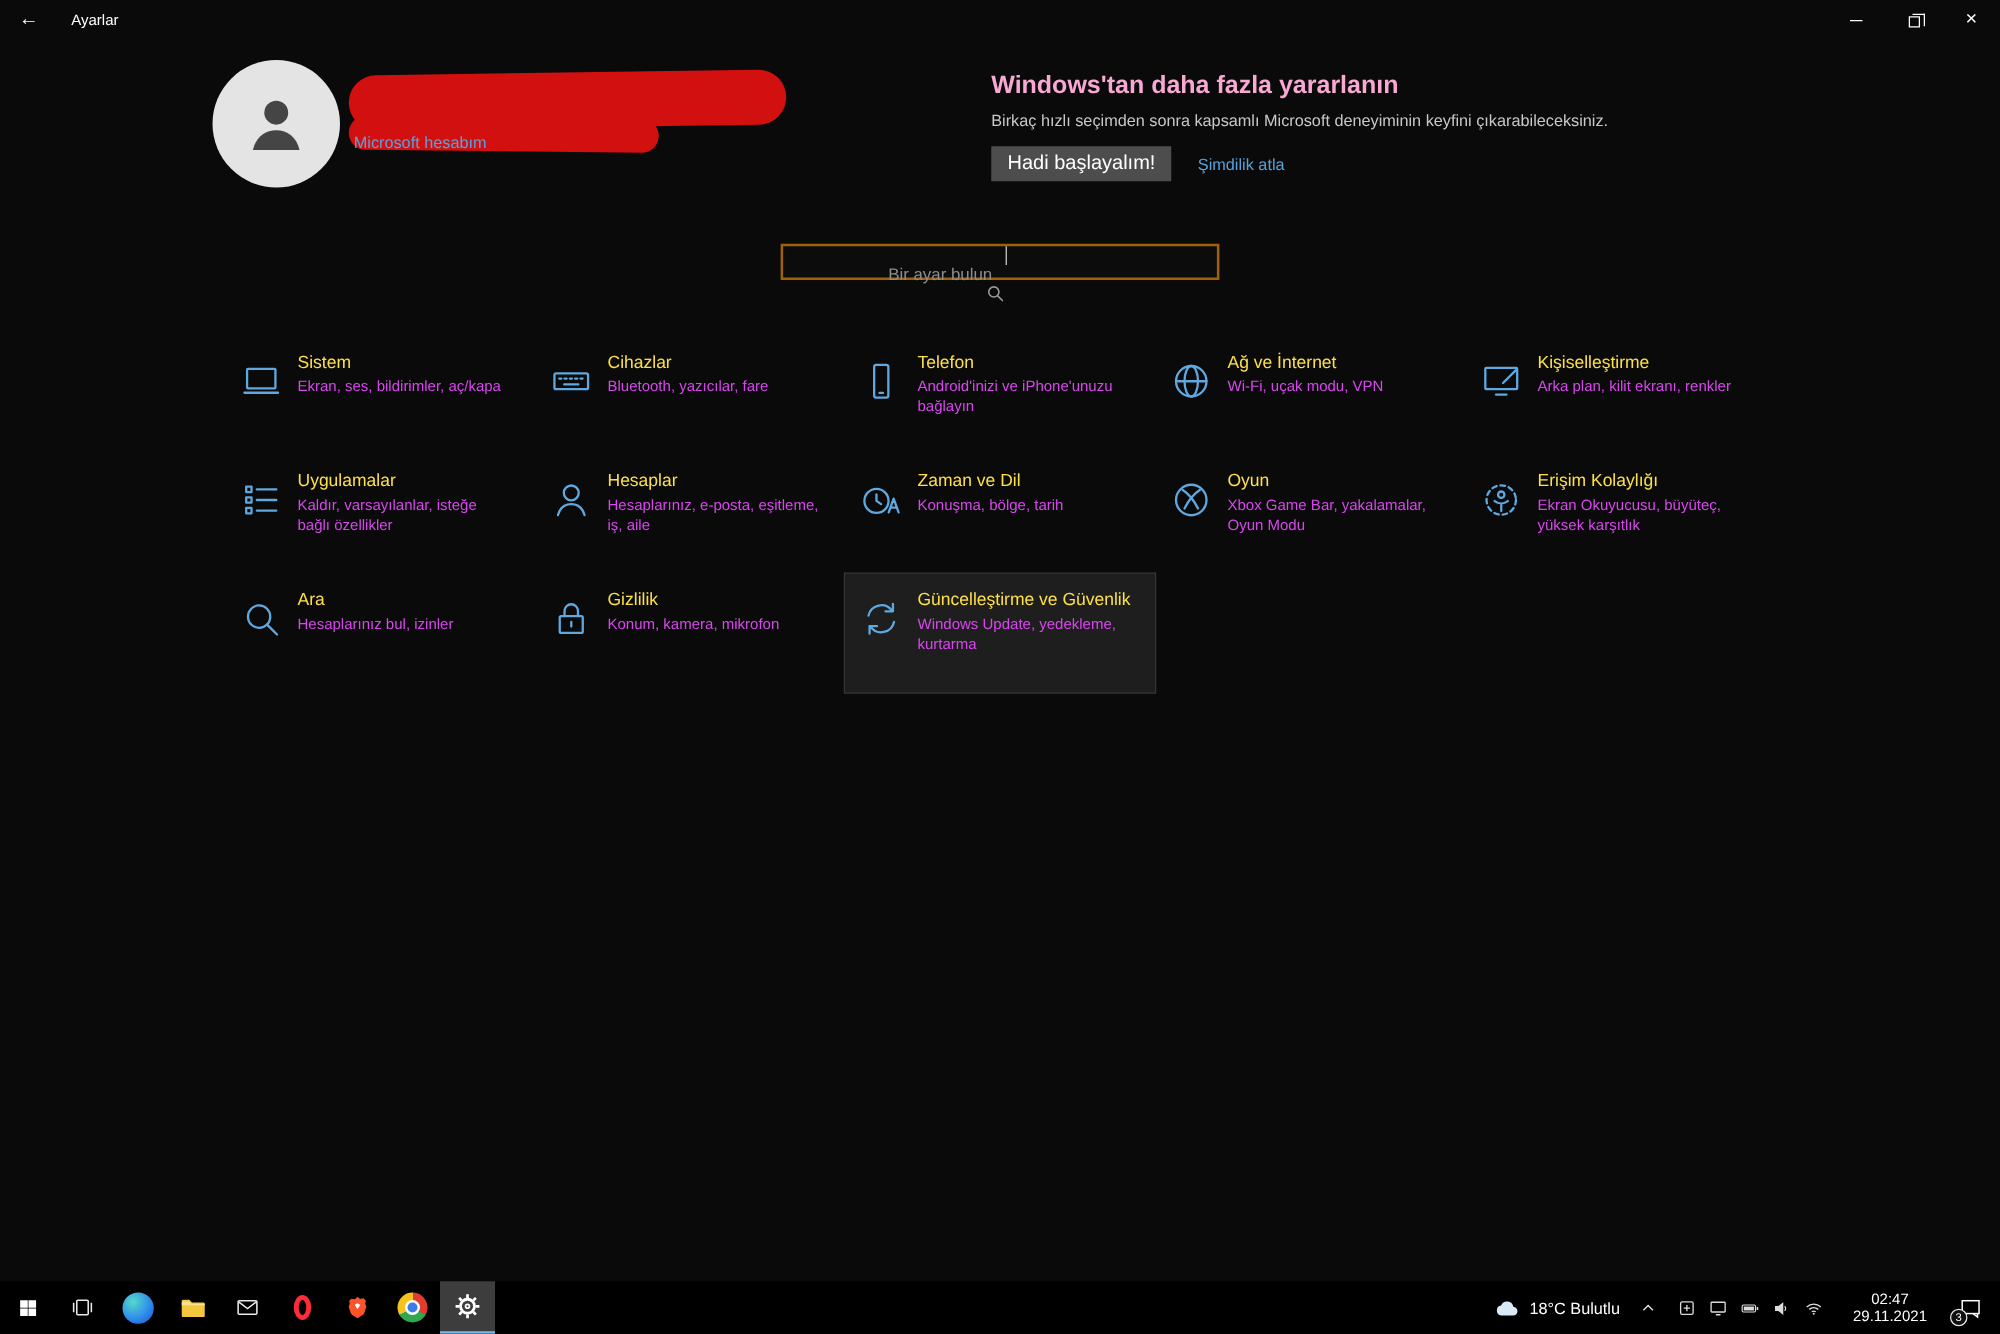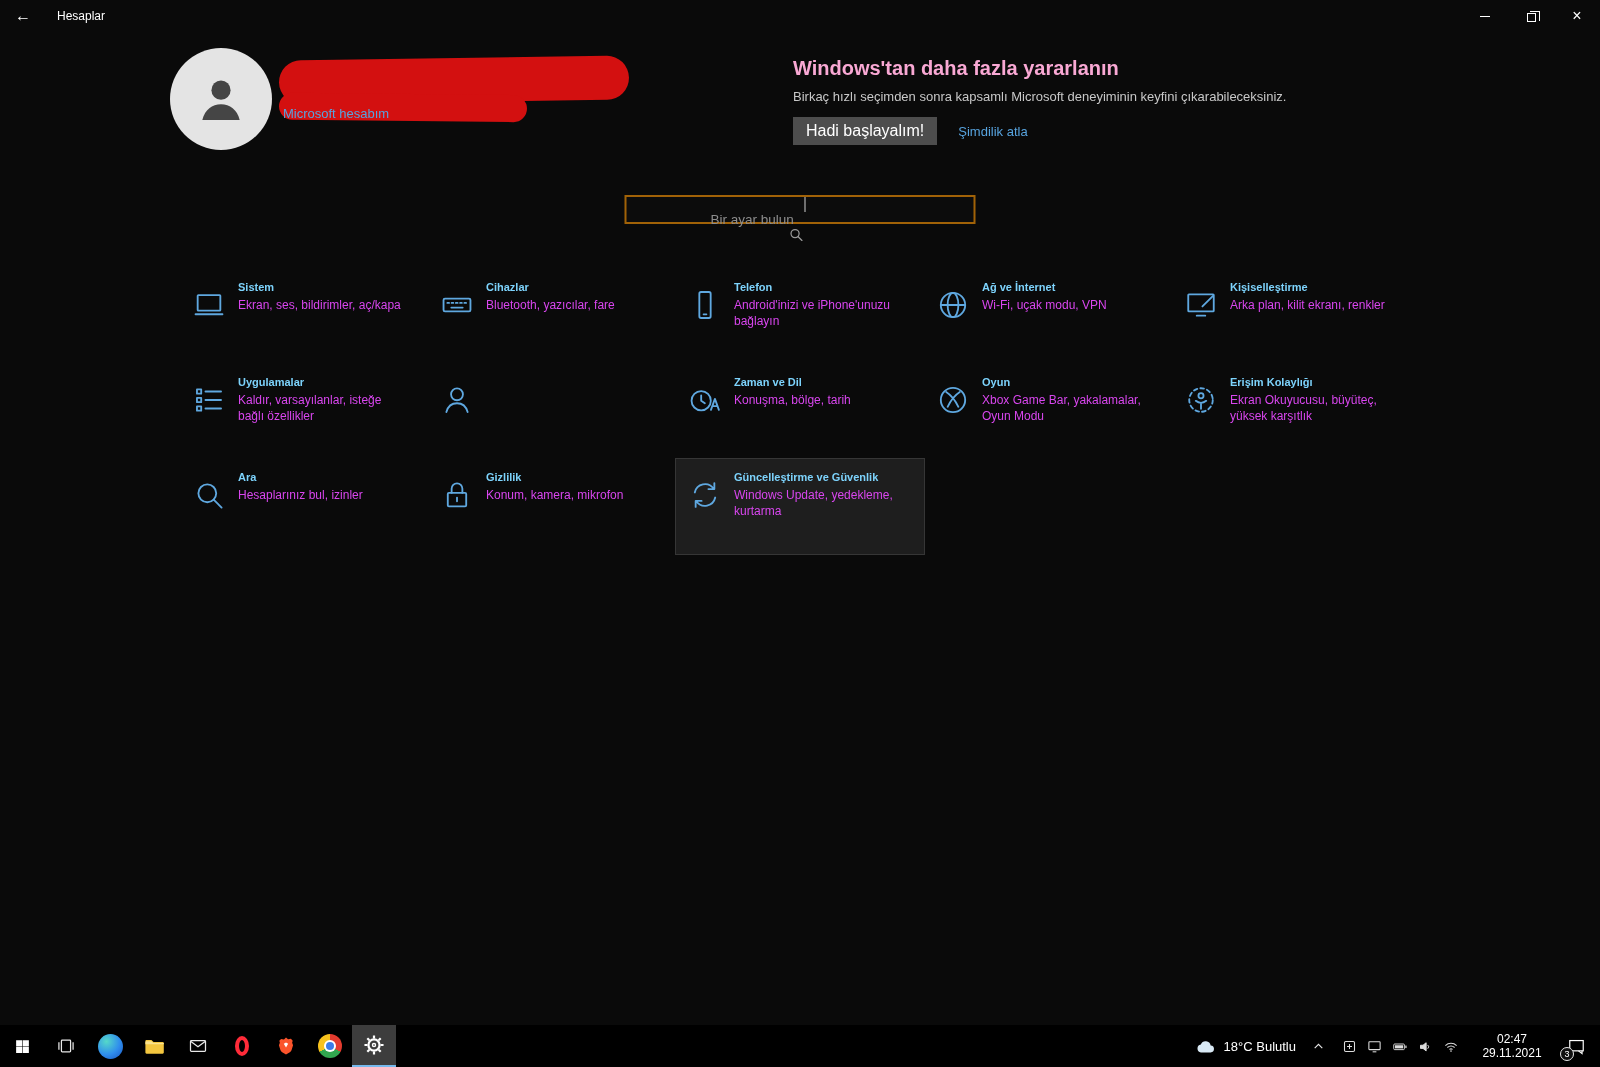--- a/index.html
+++ b/index.html
@@ -47,21 +47,21 @@
   .search-input::placeholder { color:#8d8d8d; opacity:1; }
   .search-glyph { margin-right:8px; display:flex; flex:0 0 auto; }
 
   
   .settings-grid { position:absolute; top:269px; left:50%; transform:translateX(-50%);
                    width:1240px; display:grid; grid-template-columns:repeat(5,248px); }
   .tile { display:flex; align-items:flex-start; padding:12px 14px 12px 12px; min-height:95px; cursor:default; }
   .tile.highlighted { background:#1e1e1e; box-shadow:0 0 0 1px #363636; }
   .tile-icon { flex:0 0 34px; margin-top:7px; display:flex; }
   .tile-text { margin-left:12px; display:block; }
-  .tile-title { display:block; font-size:11px; color:#7dd3fc; margin-bottom:4px;font-weight:bold; }
+  .tile-title { display:block; font-size:14px; color:#fde047; margin-bottom:4px; }
   .tile-subtitle { display:block; font-size:12px; color:#d946ef; line-height:1.35; max-width:170px; }
 
   
   .taskbar { position:absolute; left:0; right:0; bottom:0; height:42px; background:#000; display:flex; align-items:stretch; }
   .tb-left { display:flex; }
   .tb-btn { width:44px; display:flex; align-items:center; justify-content:center; cursor:default; }
   .tb-btn.active { background:#3d3d3d; border-bottom:2px solid #76b9ed; }
   .edge-circle { width:25px; height:25px; border-radius:50%;
                  background:radial-gradient(circle at 34% 30%, #55d9c9 0%, #2f8ded 55%, #1a55c0 100%); display:block; }
   .opera-o { width:14px; height:20px; border:4px solid #ff2b39; border-radius:50%; display:block; }
@@ -82,21 +82,21 @@
            background:#101010; border:1px solid #e8e8e8; color:#fff; font-size:9px;
            display:flex; align-items:center; justify-content:center; }
 </style>
 </head>
 <body>
 
 <div class="titlebar">
   <div class="back-btn">
     <span>←</span>
   </div>
-  <span class="titlebar-title">Hesaplar</span>
+  <span class="titlebar-title">Ayarlar</span>
   <div class="win-controls">
     <div class="win-btn">
         <span class="glyph-min"></span>
       </div>
     <div class="win-btn">
         <span class="glyph-restore"></span>
       </div>
     <div class="win-btn">
         <span class="glyph-close">×</span>
       </div>
@@ -212,20 +212,24 @@
         <span class="tile-subtitle">Kaldır, varsayılanlar, isteğe bağlı özellikler</span>
       </span>
     </div>
     <div class="tile">
       <span class="tile-icon">
         <svg width="34" height="34" viewBox="0 0 24 24" fill="none" stroke="#5fa8e0" stroke-width="1.3" stroke-linecap="round" stroke-linejoin="round">
           <circle cx="12" cy="8" r="4.2"></circle>
           <path d="M4.5 20.5c1.2-4.3 4-6.2 7.5-6.2s6.3 1.9 7.5 6.2"></path>
         </svg>
       </span>
+      <span class="tile-text">
+        <span class="tile-title">Hesaplar</span>
+        <span class="tile-subtitle">Hesaplarınız, e-posta, eşitleme, iş, aile</span>
+      </span>
     </div>
     <div class="tile">
       <span class="tile-icon">
         <svg width="34" height="34" viewBox="0 0 24 24" fill="none" stroke="#5fa8e0" stroke-width="1.3" stroke-linecap="round" stroke-linejoin="round">
           <circle cx="9.3" cy="12.5" r="6.8"></circle>
           <path d="M9.3 8.8v3.7l2.6 1.8"></path>
           <path d="M16.2 19l2.8-7.8 2.8 7.8M17.3 16.3h3.4"></path>
         </svg>
       </span>
       <span class="tile-text">

